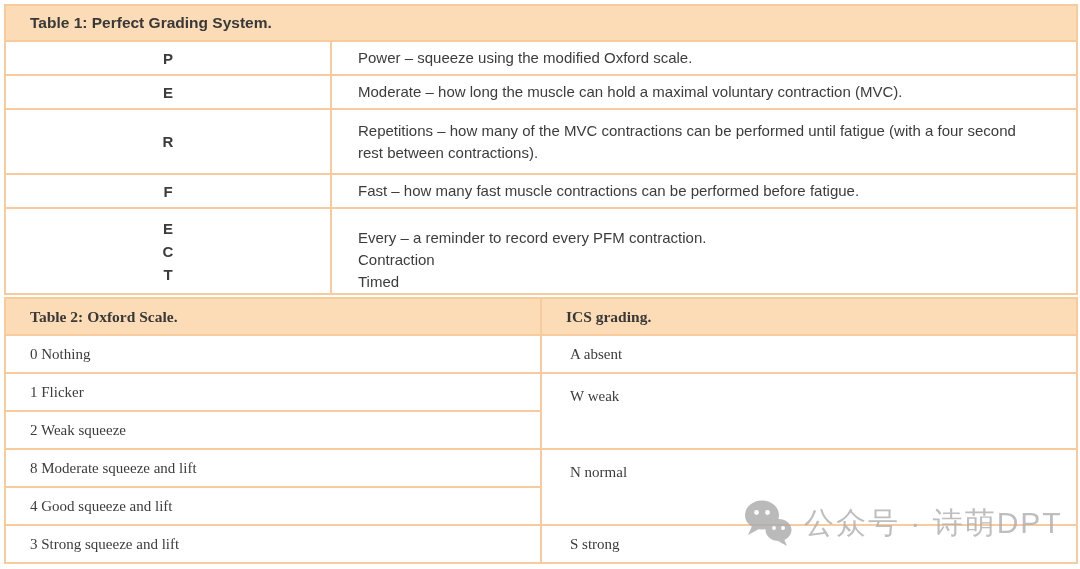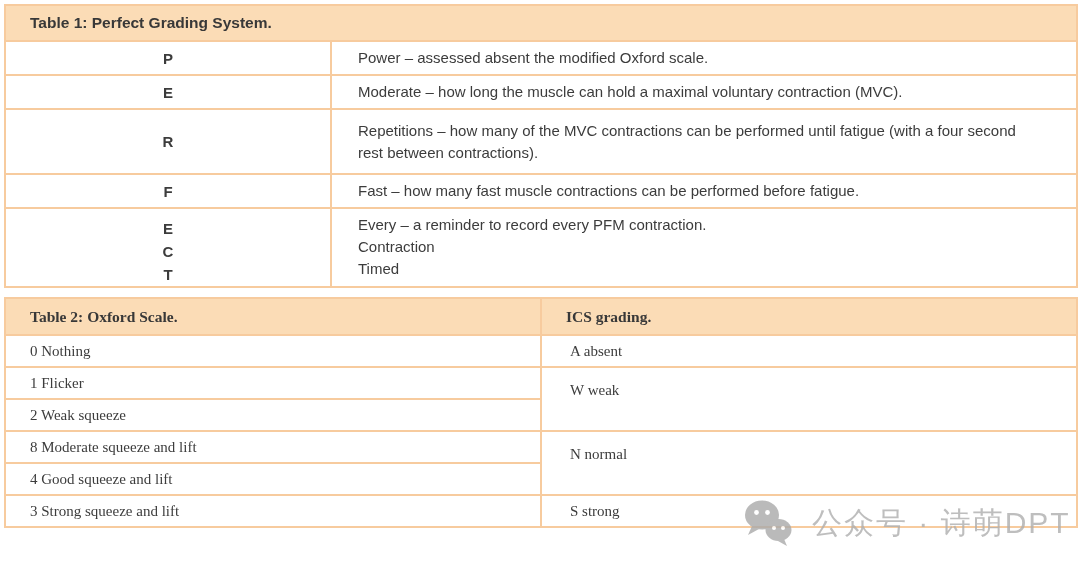--- a/index.html
+++ b/index.html
@@ -48,34 +48,34 @@
   }
   .t1-desc {
     padding-left: 26px;
     padding-right: 40px;
     line-height: 22px;
   }
   .row-single td { height: 34px; }
   .row-double td { height: 65px; }
   .row-triple td { height: 76px; vertical-align: top; }
   .row-triple .t1-letter { padding-top: 8px; line-height: 23px; }
-  .row-triple .t1-desc { padding-top: 5px; line-height: 22px; }
+  .row-triple .t1-desc { padding-top: 18px; line-height: 22px; }
 
   .t2 .hdr-row td { height: 37px; }
-  .t2 td { height: 32px; padding-left: 24px; }
+  .t2 td { height: 38px; padding-left: 24px; }
   .t2 td.ics { padding-left: 28px; }
   .t2 td.ics-merged { vertical-align: top; padding-top: 14px; }
 
   .watermark {
     position: absolute;
     left: 742px;
     top: 498px;
     display: flex;
     align-items: center;
-    gap: 18px;
+    gap: 10px;
     opacity: 0.82;
     pointer-events: none;
   }
   .watermark .wm-text {
     font-size: 30px;
     color: var(--watermark);
     letter-spacing: 2px;
     white-space: nowrap;
     line-height: 50px;
   }
@@ -89,21 +89,21 @@
     <colgroup>
         <col style="width:326px">
         <col style="width:746px">
       </colgroup>
     <tbody>
         <tr class="hdr-row">
       <td colspan="2">Table 1: Perfect Grading System.</td>
     </tr>
     <tr class="row-single">
       <td class="t1-letter">P</td>
-      <td class="t1-desc">Power – assessed absent the modified Oxford scale.</td>
+      <td class="t1-desc">Power – squeeze using the modified Oxford scale.</td>
     </tr>
     <tr class="row-single">
       <td class="t1-letter">E</td>
       <td class="t1-desc">Moderate – how long the muscle can hold a maximal voluntary contraction (MVC).</td>
     </tr>
     <tr class="row-double">
       <td class="t1-letter">R</td>
       <td class="t1-desc">Repetitions – how many of the MVC contractions can be performed until fatigue (with a four second rest between contractions).</td>
     </tr>
     <tr class="row-single">

